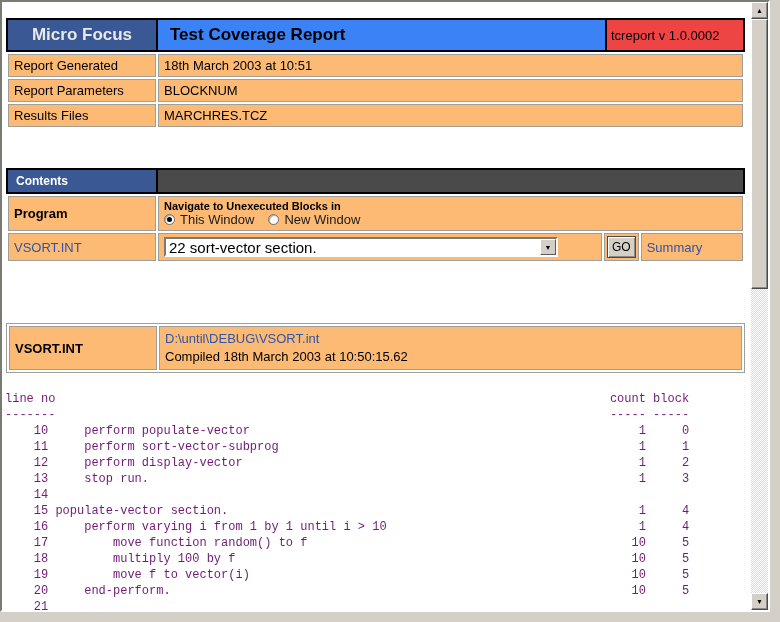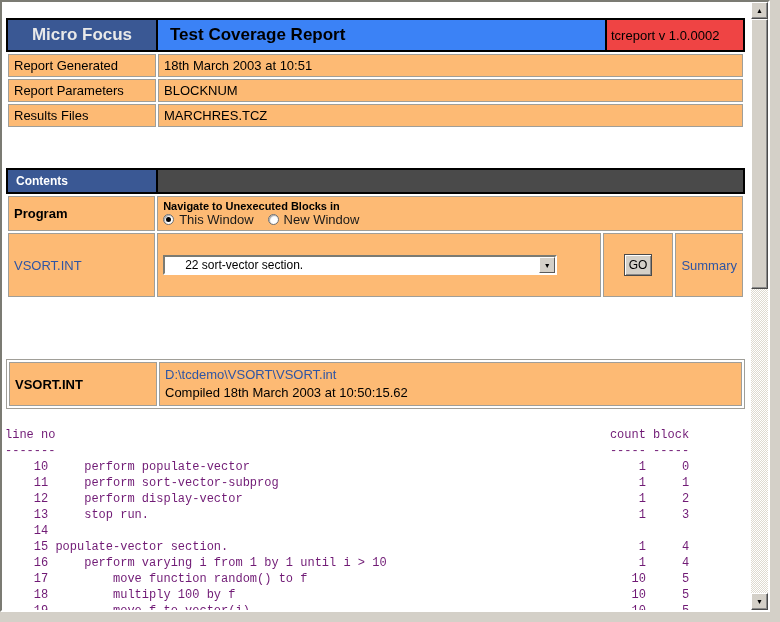--- a/index.html
+++ b/index.html
@@ -66,21 +66,21 @@
   .radio-label { margin-right:14px; }
 
   .link { color:#2f55a4; text-decoration:none; cursor:pointer; }
 
   
   .combo {
     width:394px; height:20px; background:#fff;
     border:2px solid; border-color:#7b7b73 #fff #fff #7b7b73;
     display:flex; align-items:center; position:relative; cursor:default;
   }
-  .combo-text { flex:1; font-size:12px; padding-left:20px; color:#000; white-space:nowrap; overflow:hidden; }
+  .combo-text { flex:1; font-size:15px; padding-left:3px; color:#000; white-space:nowrap; overflow:hidden; }
   .combo-btn {
     width:16px; height:16px; background:#d4d0c8;
     border:1px solid; border-color:#fff #5a5a5a #5a5a5a #fff;
     display:flex; align-items:center; justify-content:center;
     font-size:7px; color:#000; line-height:1;
   }
 
   .go-btn {
     display:inline-block; min-width:27px; height:22px; background:#d4d0c8;
     border:1px solid #4a4a4a;
@@ -188,36 +188,36 @@
       <tr>
         <td class="lbl">
           <span class="link vsort-link">VSORT.INT</span>
         </td>
         <td style="width:444px;">
           <div class="combo">
             <span class="combo-text">22 sort-vector section.</span>
             <span class="combo-btn">▼</span>
           </div>
         </td>
-        <td style="width:32px; text-align:center; padding:20px;">
+        <td style="width:32px; text-align:center; padding:2px;">
           <span class="go-btn">GO</span>
         </td>
         <td class="summary-cell">
           <span class="link">Summary</span>
         </td>
       </tr>
     </tbody>
       </table>
 
     <table class="etched prog-table">
       <tbody>
           <tr>
         <td class="lbl prog-name">VSORT.INT</td>
         <td class="prog-lines">
-          <div><span class="link">D:\tcdemo\VSORT\VSORT.int</span></div>
+          <div><span class="link">D:\until\DEBUG\VSORT.int</span></div>
           <div>Compiled 18th March 2003 at 10:50:15.62</div>
         </td>
       </tr>
     </tbody>
       </table>
 
     <pre class="listing">line no                                                                             count block
 -------                                                                             ----- -----
     10     perform populate-vector                                                      1     0
     11     perform sort-vector-subprog                                                  1     1

